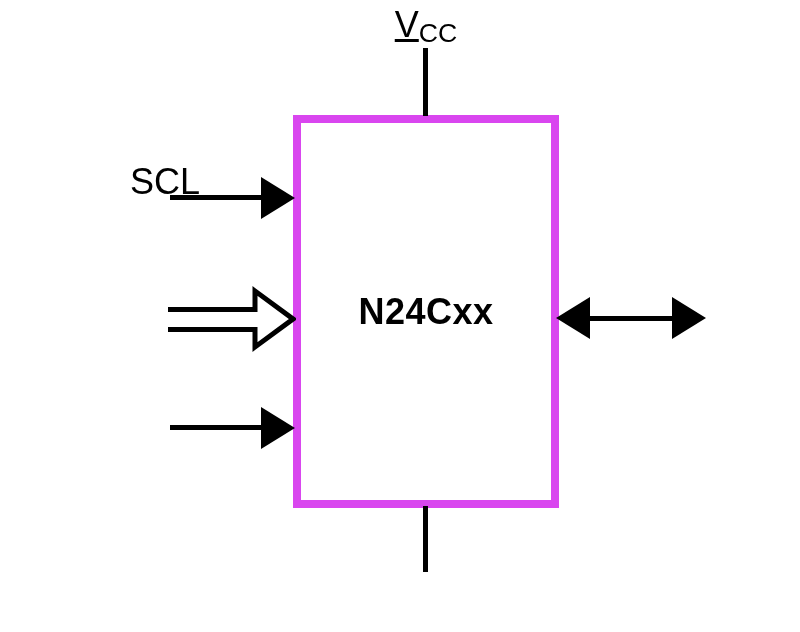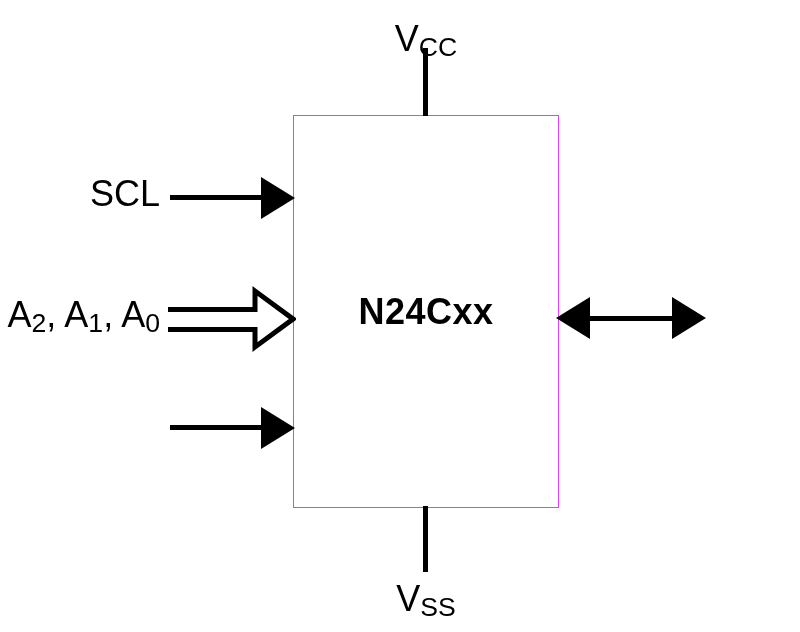--- a/index.html
+++ b/index.html
@@ -37,21 +37,21 @@
     left: 326px;
     width: 200px;
     text-align: center;
   }
   .chip-box {
     position: absolute;
     left: 293px;
     top: 115px;
     width: 266px;
     height: 393px;
-    border: 1px solid #d946ef;
+    border: 8px solid #d946ef;
     box-sizing: border-box;
     background: #ffffff;
     display: flex;
     align-items: center;
     justify-content: center;
   }
   .chip-title {
     font-size: 36px;
     font-weight: bold;
     letter-spacing: 0.5px;
@@ -90,37 +90,31 @@
 </style>
 </head>
 <body>
 
 <div class="canvas">
 
   <div class="chip-box">
     <span class="chip-title">N24Cxx</span>
   </div>
 
-  <div class="label center-label" style="top: 21px;">
+  <div class="label center-label" style="top: 7px; text-decoration: underline;">
     <span>V</span><sub>CC</sub>
   </div>
   <div class="vline" style="left: 423px; top: 48px; height: 68px;"></div>
 
   <div class="vline" style="left: 423px; top: 506px; height: 66px;"></div>
-  <div class="label center-label" style="top: 581px;">
-    <span>V</span><sub>SS</sub>
-  </div>
 
-  <div class="label left-label" style="top: 176px;">SCL</div>
+  <div class="label left-label" style="top: 164px; margin-left: 40px;">SCL</div>
   <div class="hline" style="left: 170px; top: 195px; width: 93px;"></div>
   <div class="tri-right" style="left: 261px; top: 177px;"></div>
 
-  <div class="label left-label" style="top: 297px;">
-    <span>A</span><sub>2</sub><span>, A</span><sub>1</sub><span>, A</span><sub>0</sub>
-  </div>
   <svg class="open-arrow" width="130" height="70" viewBox="0 0 130 70">
     <path d="M2,24.5 L89,24.5 L89,6 L127,34 L89,62 L89,44.5 L2,44.5" fill="#ffffff" stroke="#000000" stroke-width="5" stroke-linejoin="miter"></path>
   </svg>
 
   <div class="hline" style="left: 170px; top: 425px; width: 93px;"></div>
   <div class="tri-right" style="left: 261px; top: 407px;"></div>
 
   <div class="tri-left" style="left: 556px; top: 297px;"></div>
   <div class="hline" style="left: 586px; top: 316px; width: 90px;"></div>
   <div class="tri-right" style="left: 672px; top: 297px;"></div>

